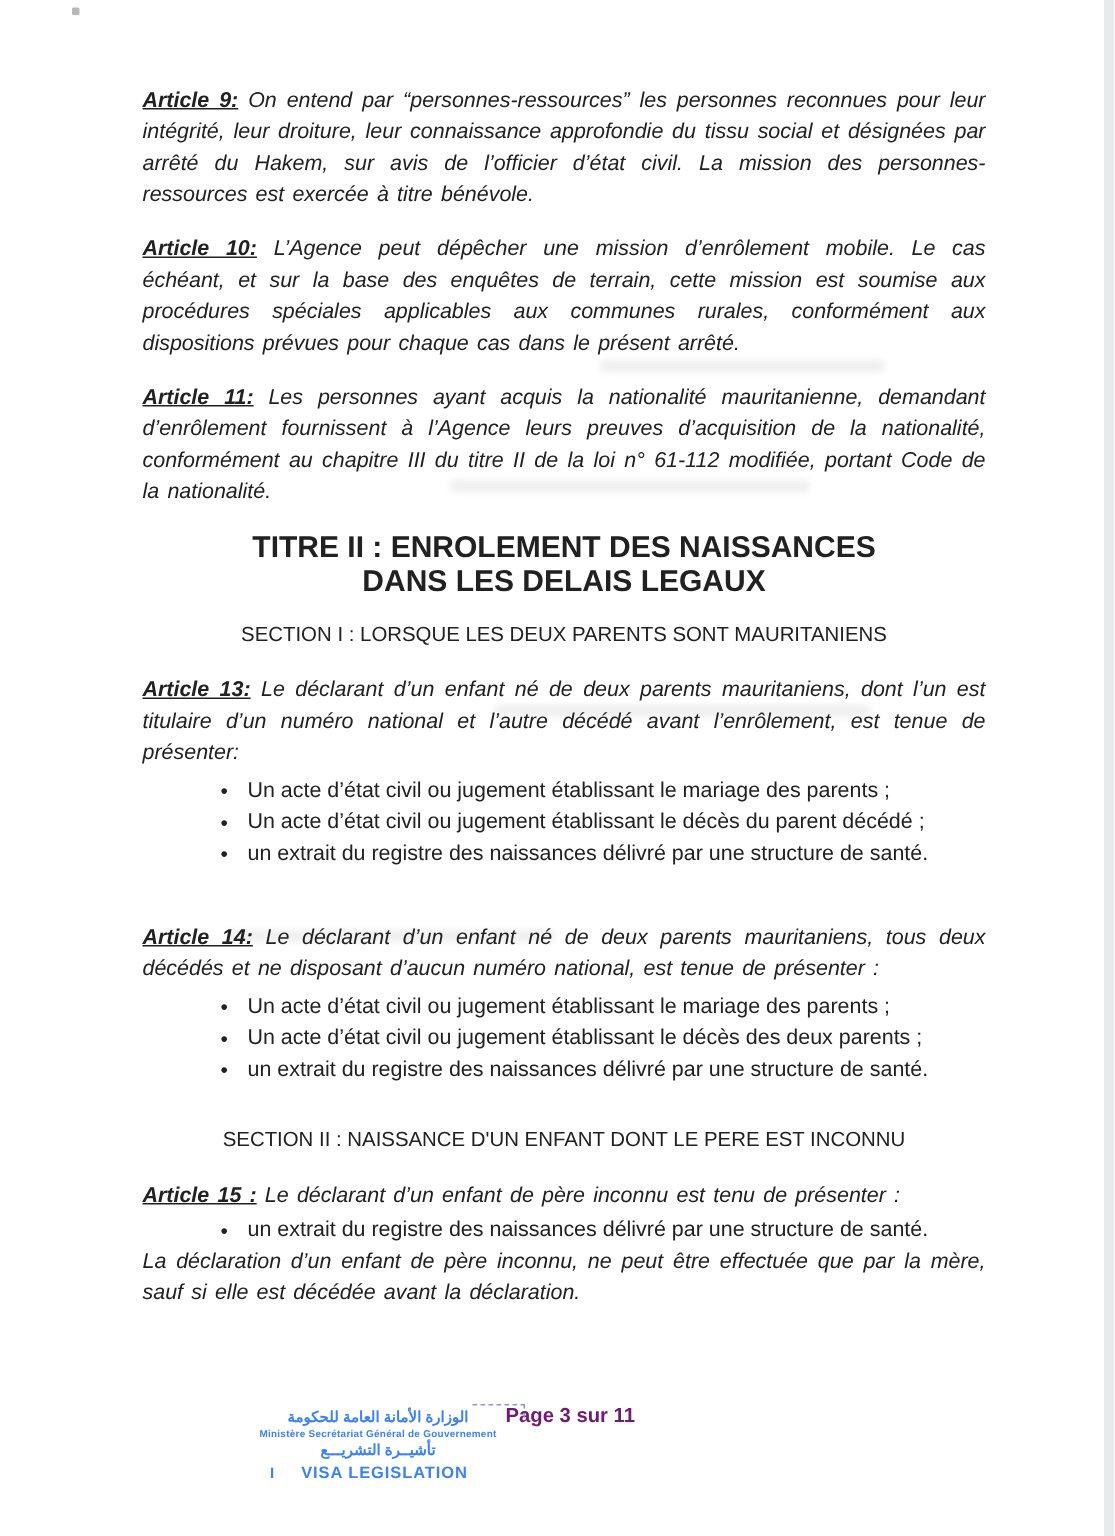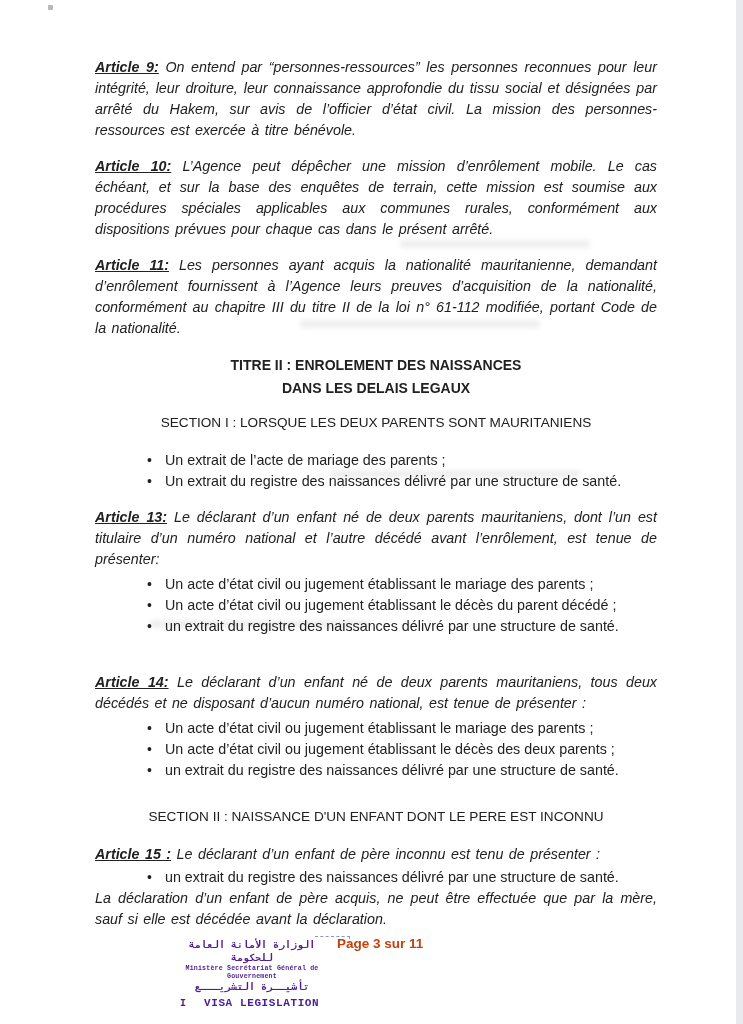--- a/index.html
+++ b/index.html
@@ -40,38 +40,38 @@
   .bullets.gap-before{margin-top:8px;}
   .bullets li{
     font-size:14.3px;line-height:21px;position:relative;
     padding-left:18px;
   }
   .bullets li::before{
     content:"•";position:absolute;left:0;top:0;font-size:14px;
   }
   .doc-title{
     margin:6px 0 13px 0;
-    text-align:center;font-weight:bold;font-size:14px;line-height:23px;
+    text-align:center;font-weight:bold;font-size:20px;line-height:23px;
   }
   .section-head{
     margin:4px 0 18px 0;
     text-align:center;font-weight:normal;font-size:13.6px;line-height:19px;
   }
   .tail{margin-bottom:0;}
   .footer{
     position:absolute;left:0;top:930px;width:743px;height:80px;
   }
   .page-label{
     position:absolute;left:337px;top:6px;
-    font-size:13.5px;font-weight:bold;color:#c2410c;
+    font-size:13.5px;font-weight:bold;color:#701a75;
   }
   .stamp{
     position:absolute;left:172px;top:10px;width:160px;
-    text-align:center;color:#4c1d95;
-    font-family:Liberation Mono, monospace;
+    text-align:center;color:#3b82f6;
+    font-family:Liberation Sans, sans-serif;
     line-height:1.25;
   }
   .stamp .dash-corner{
     position:absolute;right:-18px;top:-4px;width:34px;height:8px;
     border-top:1px dashed #8a97cc;border-right:1px dashed #8a97cc;
   }
   .stamp-ar-top{font-size:10px;font-weight:bold;}
   .stamp-fr{font-size:6.6px;font-weight:bold;letter-spacing:.2px;}
   .stamp-ar-mid{font-size:10px;font-weight:bold;margin-top:1px;}
   .stamp-visa-row{
@@ -99,24 +99,20 @@
 
   <p class="para"><span class="article-label">Article 11:</span><span> Les personnes ayant acquis la nationalité mauritanienne, demandant d’enrôlement fournissent à l’Agence leurs preuves d’acquisition de la nationalité, conformément au chapitre III du titre II de la loi n° 61-112 modifiée, portant Code de la nationalité.</span></p>
 
   <div class="doc-title">
     <div>TITRE II : ENROLEMENT DES NAISSANCES</div>
     <div>DANS LES DELAIS LEGAUX</div>
   </div>
 
   <div class="section-head">SECTION I : LORSQUE LES DEUX PARENTS SONT MAURITANIENS</div>
 
-  <ul class="bullets gap-before">
-    <li>Un extrait de l’acte de mariage des parents ;</li>
-    <li>Un extrait du registre des naissances délivré par une structure de santé.</li>
-  </ul>
 
   <p class="para" style="margin-bottom:4px;"><span class="article-label">Article 13:</span><span> Le déclarant d’un enfant né de deux parents mauritaniens, dont l’un est titulaire d’un numéro national et l’autre décédé avant l’enrôlement, est tenue de présenter:</span></p>
   <ul class="bullets" style="margin-top:0;">
     <li>Un acte d’état civil ou jugement établissant le mariage des parents ;</li>
     <li>Un acte d’état civil ou jugement établissant le décès du parent décédé ;</li>
     <li>un extrait du registre des naissances délivré par une structure de santé.</li>
   </ul>
 
   <p class="para" style="margin-bottom:4px;margin-top:35px;"><span class="article-label">Article 14:</span><span> Le déclarant d’un enfant né de deux parents mauritaniens, tous deux décédés et ne disposant d’aucun numéro national, est tenue de présenter :</span></p>
   <ul class="bullets" style="margin-top:0;margin-bottom:10px;">
@@ -124,21 +120,21 @@
     <li>Un acte d’état civil ou jugement établissant le décès des deux parents ;</li>
     <li>un extrait du registre des naissances délivré par une structure de santé.</li>
   </ul>
 
   <div class="section-head" style="margin-top:26px;">SECTION II : NAISSANCE D'UN ENFANT DONT LE PERE EST INCONNU</div>
 
   <p class="para" style="margin-bottom:2px;"><span class="article-label">Article 15 :</span><span> Le déclarant d’un enfant de père inconnu est tenu de présenter :</span></p>
   <ul class="bullets" style="margin-top:0;margin-bottom:0;">
     <li>un extrait du registre des naissances délivré par une structure de santé.</li>
   </ul>
-  <p class="para tail">La déclaration d’un enfant de père acquis, ne peut être effectuée que par la mère, sauf si elle est décédée avant la déclaration.</p>
+  <p class="para tail">La déclaration d’un enfant de père inconnu, ne peut être effectuée que par la mère, sauf si elle est décédée avant la déclaration.</p>
 
 </div>
 
 <div class="footer">
   <div class="page-label">Page 3 sur 11</div>
   <div class="stamp">
     <div class="dash-corner"></div>
     <div class="stamp-ar-top">الوزارة الأمانة العامة للحكومة</div>
     <div class="stamp-fr">Ministère Secrétariat Général de Gouvernement</div>
     <div class="stamp-ar-mid">تأشيــرة التشريـــع</div>

